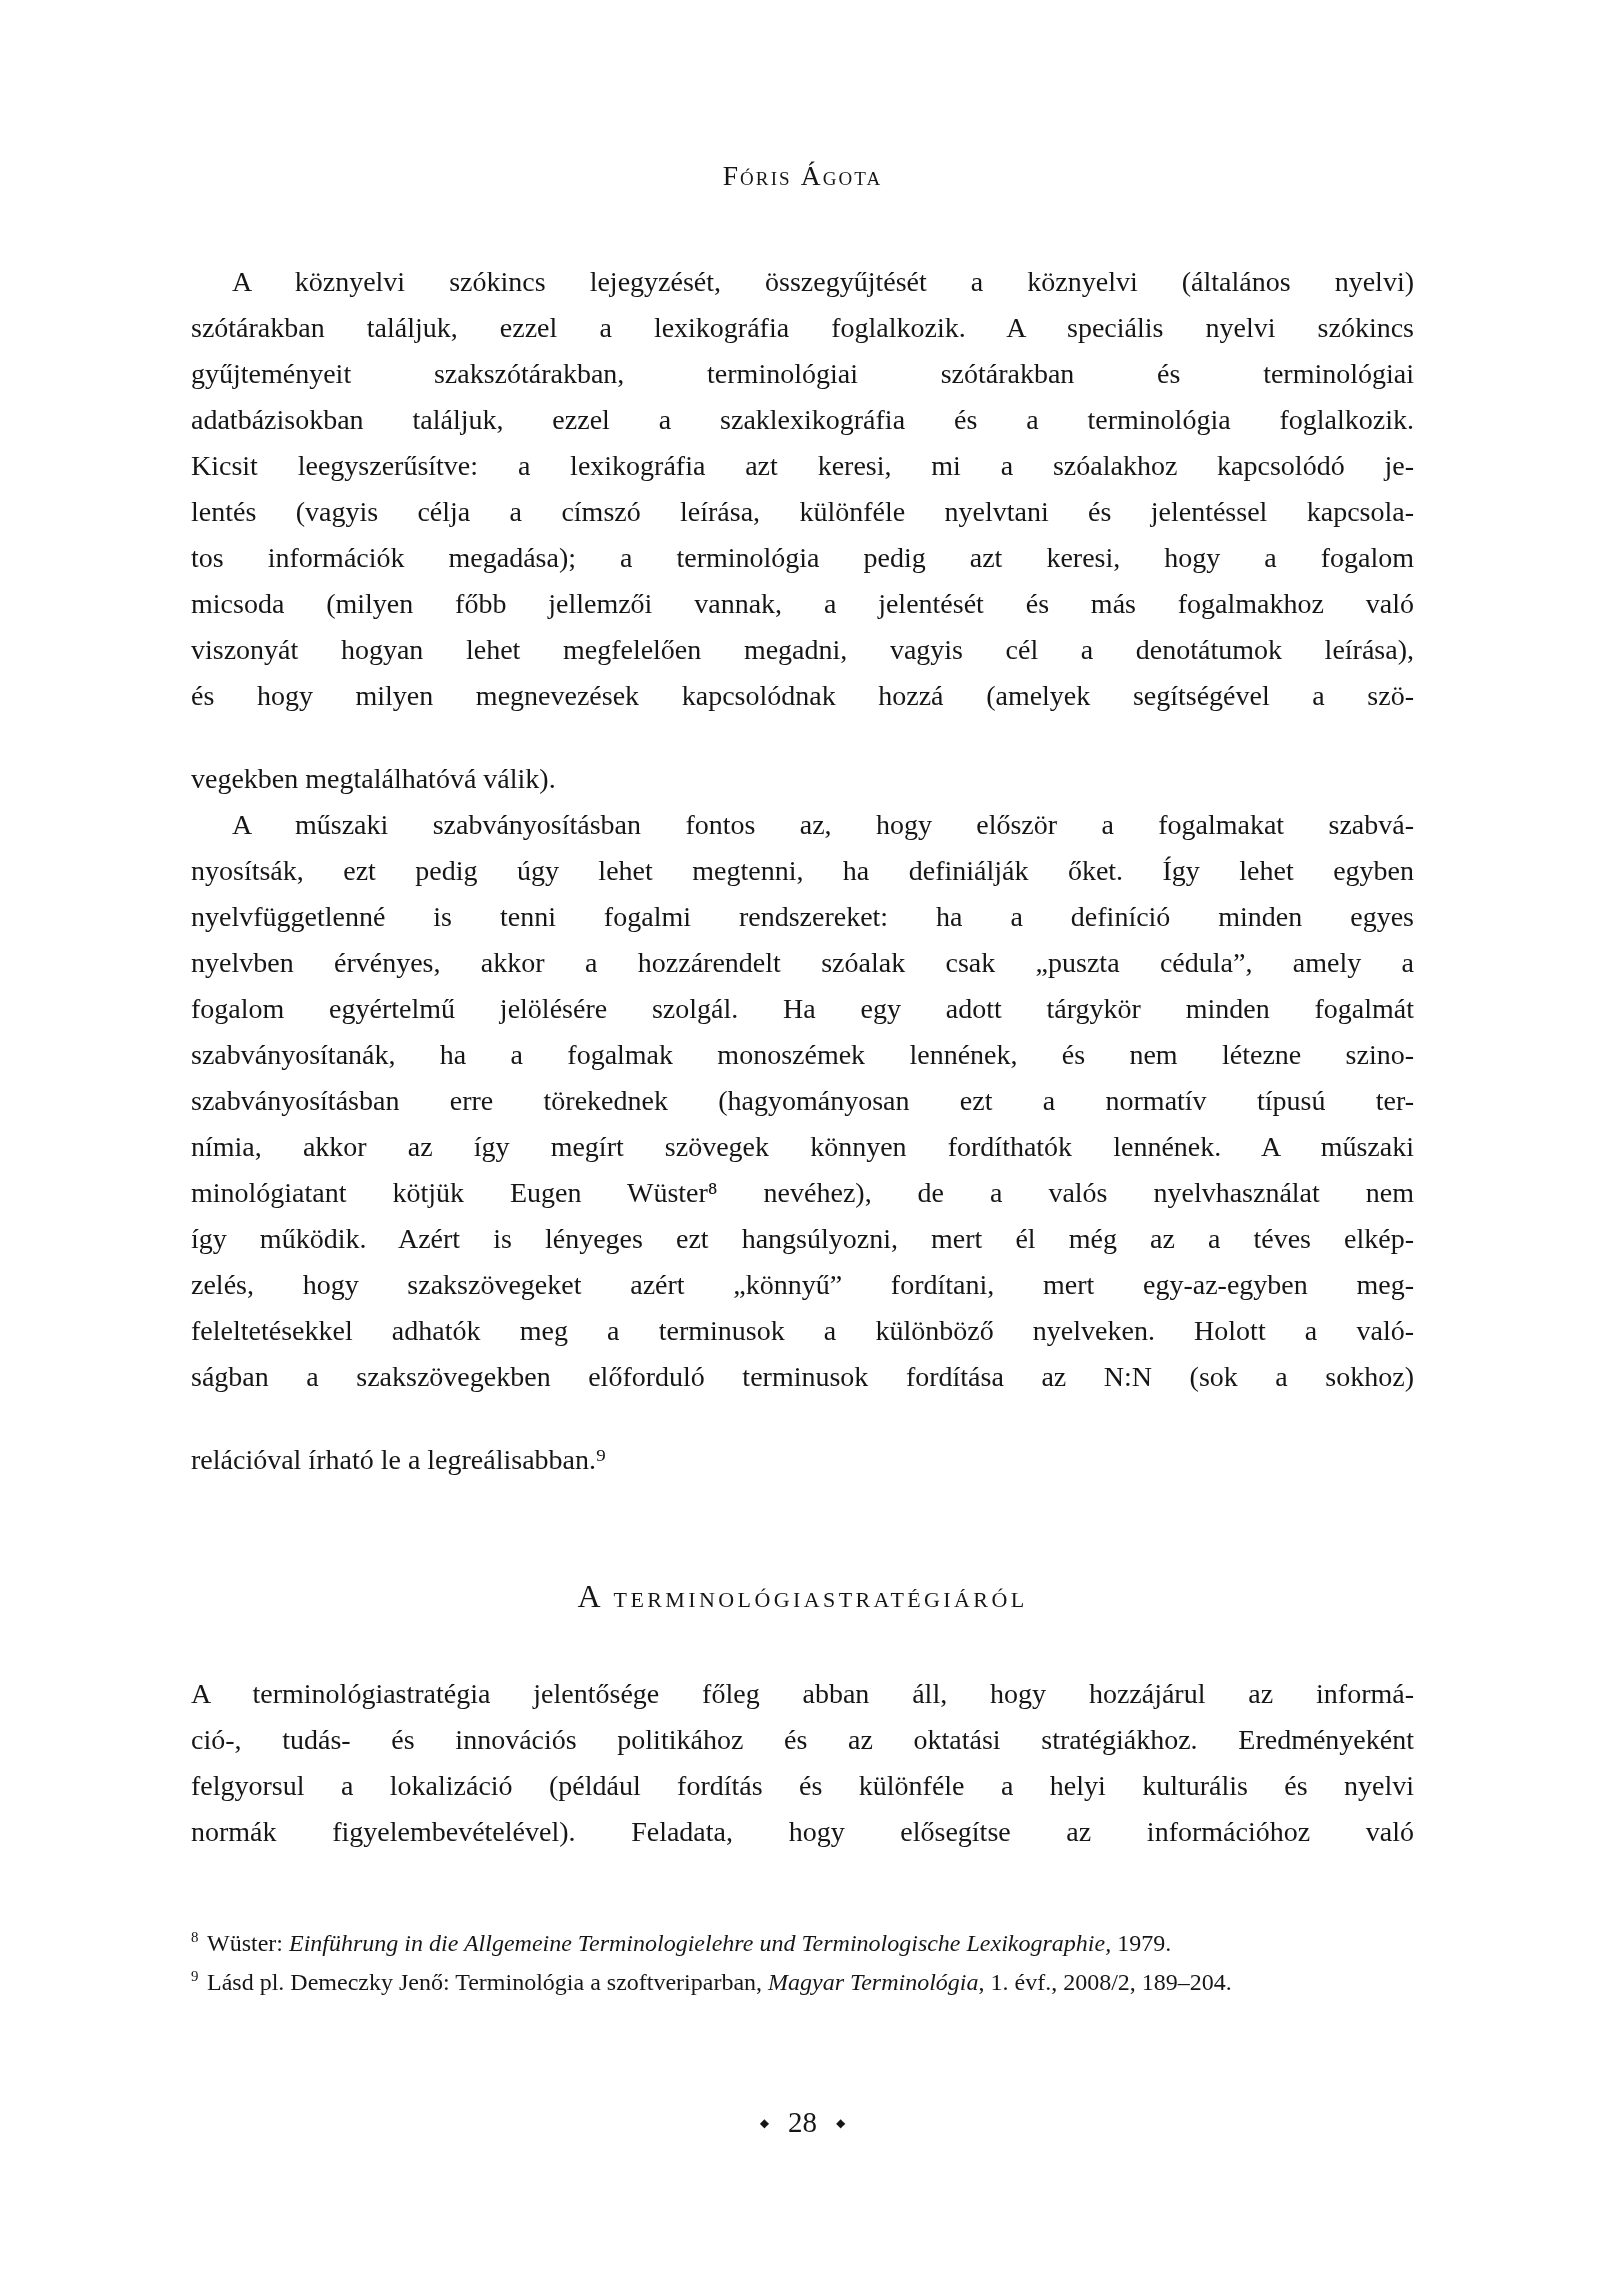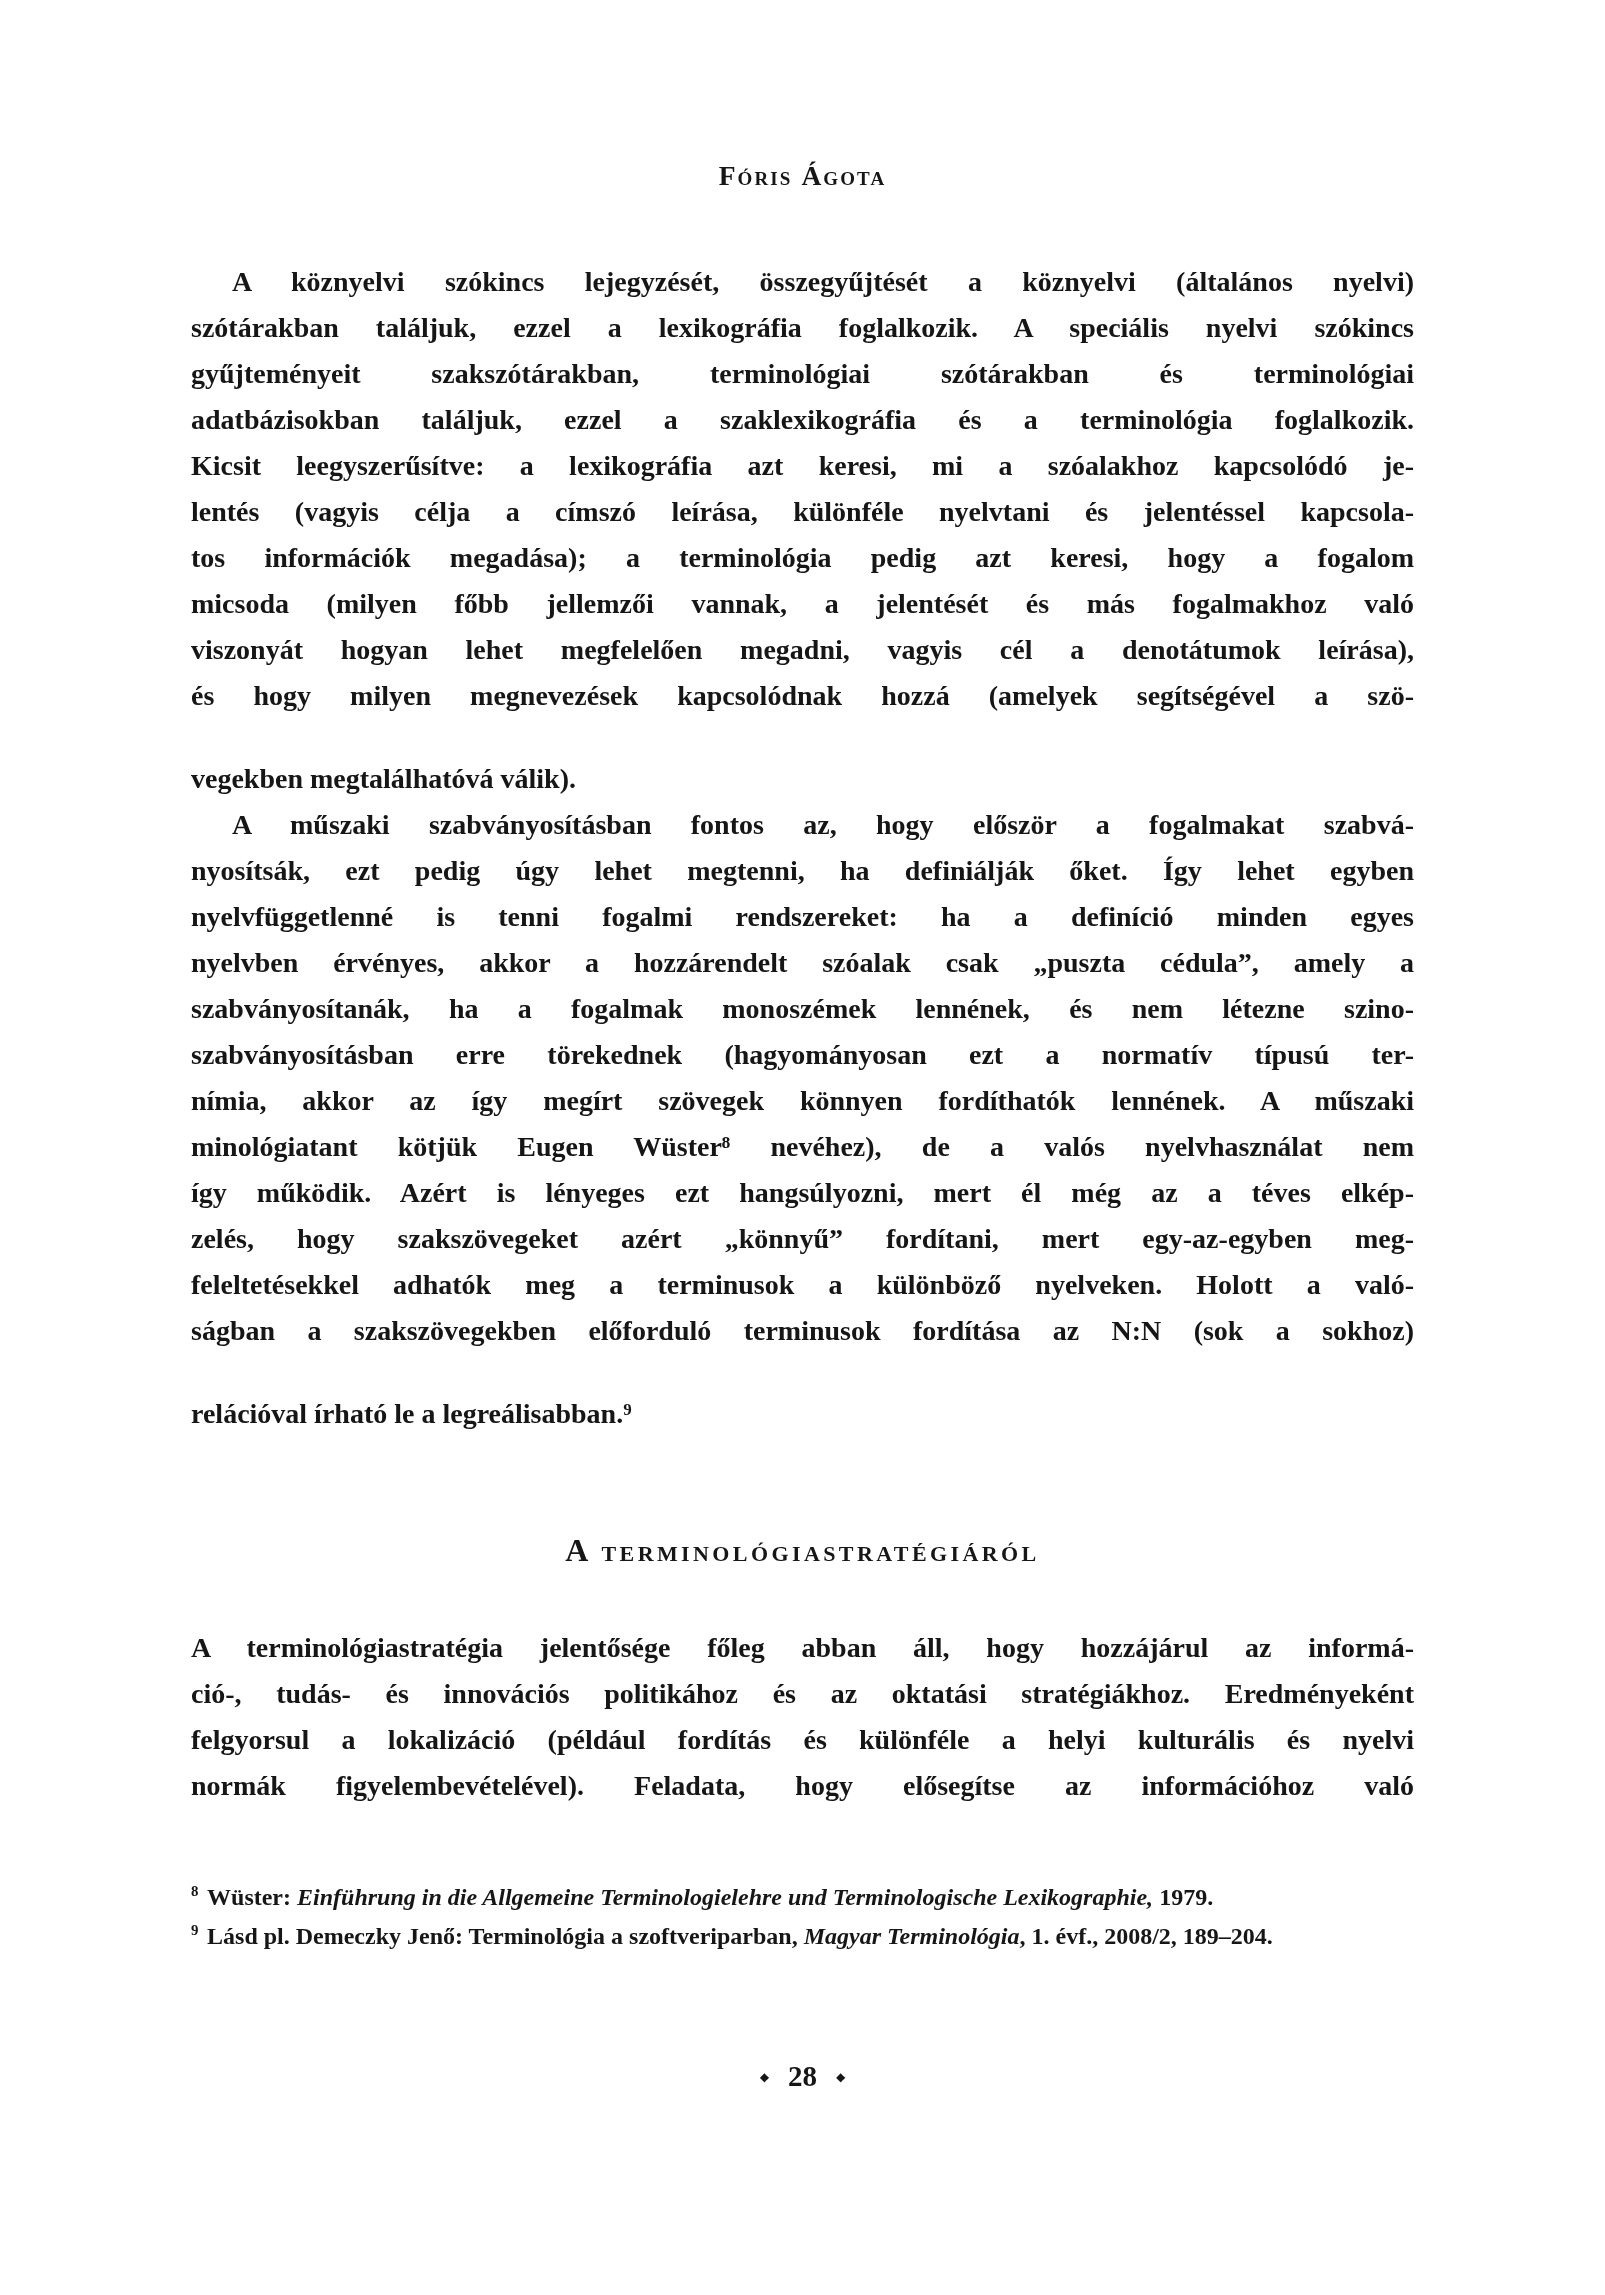--- a/index.html
+++ b/index.html
@@ -4,21 +4,20 @@
 <style>
   html, body { margin: 0; padding: 0; background: #ffffff; }
   .page {
     position: relative;
     width: 1605px;
     height: 2295px;
     background: #ffffff;
     color: #161616;
     font-family: "Liberation Serif", "DejaVu Serif", serif;
     overflow: hidden;
-    font-weight: bold;
   }
   .column {
     position: absolute;
     left: 191px;
     top: 0;
     width: 1223px;
   }
   .author-header {
     margin-top: 159px;
     text-align: center;
@@ -98,20 +97,21 @@
       <div class="line">viszonyát hogyan lehet megfelelően megadni, vagyis cél a denotátumok leírása),</div>
       <div class="line">és hogy milyen megnevezések kapcsolódnak hozzá (amelyek segítségével a szö-</div>
       <div class="line last">vegekben megtalálhatóvá válik).</div>
     </div>
 
     <div class="body-text para">
       <div class="line indent">A műszaki szabványosításban fontos az, hogy először a fogalmakat szabvá-</div>
       <div class="line">nyosítsák, ezt pedig úgy lehet megtenni, ha definiálják őket. Így lehet egyben</div>
       <div class="line">nyelvfüggetlenné is tenni fogalmi rendszereket: ha a definíció minden egyes</div>
       <div class="line">nyelvben érvényes, akkor a hozzárendelt szóalak csak „puszta cédula”, amely a</div>
+      <div class="line">fogalom egyértelmű jelölésére szolgál. Ha egy adott tárgykör minden fogalmát</div>
       <div class="line">szabványosítanák, ha a fogalmak monoszémek lennének, és nem létezne szino-</div>
       <div class="line">szabványosításban erre törekednek (hagyományosan ezt a normatív típusú ter-</div>
       <div class="line">nímia, akkor az így megírt szövegek könnyen fordíthatók lennének. A műszaki</div>
       <div class="line">minológiatant kötjük Eugen Wüster⁸ nevéhez), de a valós nyelvhasználat nem</div>
       <div class="line">így működik. Azért is lényeges ezt hangsúlyozni, mert él még az a téves elkép-</div>
       <div class="line">zelés, hogy szakszövegeket azért „könnyű” fordítani, mert egy-az-egyben meg-</div>
       <div class="line">feleltetésekkel adhatók meg a terminusok a különböző nyelveken. Holott a való-</div>
       <div class="line">ságban a szakszövegekben előforduló terminusok fordítása az N:N (sok a sokhoz)</div>
       <div class="line last">relációval írható le a legreálisabban.⁹</div>
     </div>

